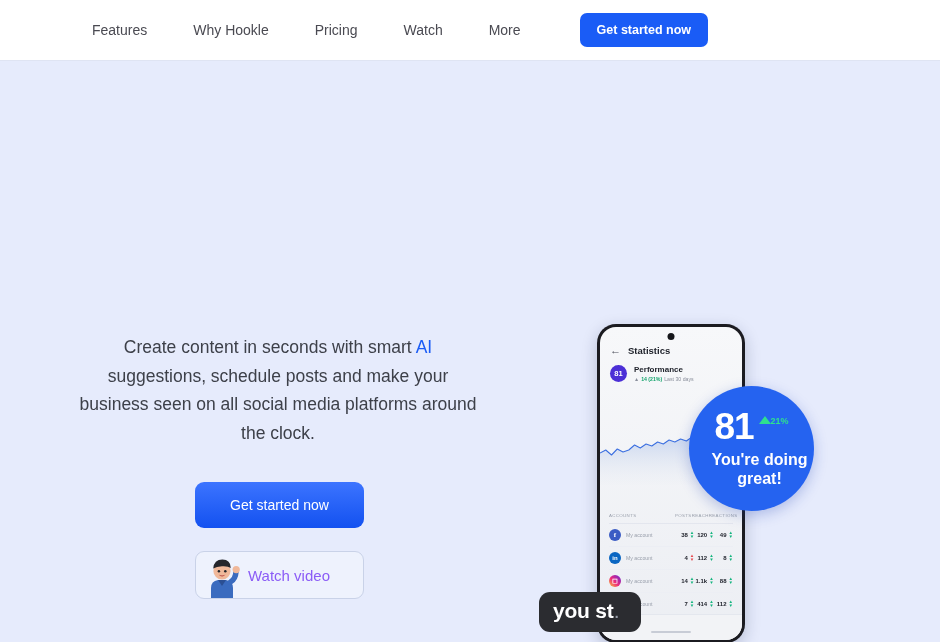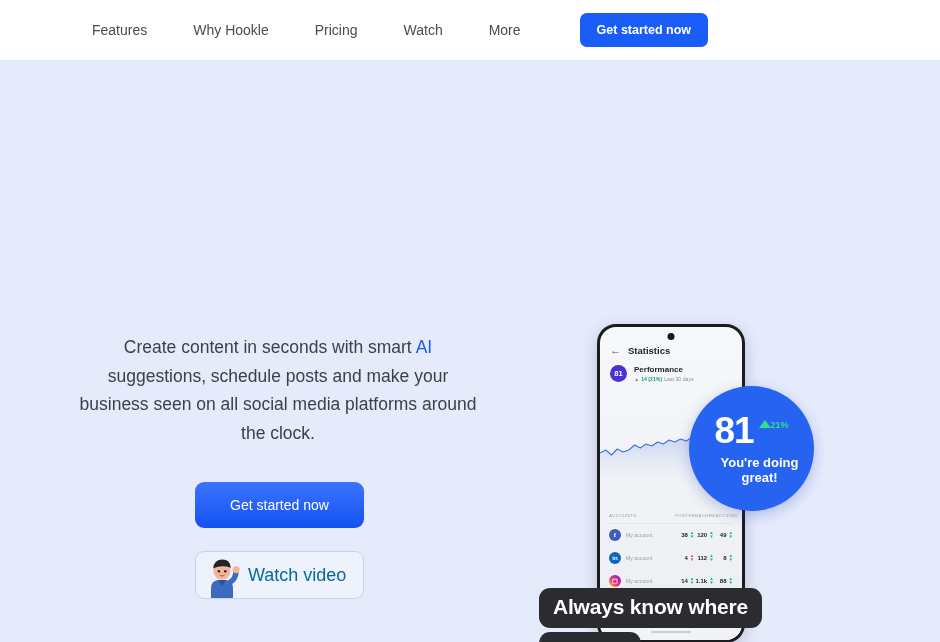--- a/index.html
+++ b/index.html
@@ -79,21 +79,21 @@
     font-family: "Liberation Sans", sans-serif;
   }
   .btn-secondary {
     position: absolute; top: 490px; left: 195px;
     width: 169px; height: 48px;
     background: #eef2fd; border: 1px solid #c9d2e8; border-radius: 9px;
     display: flex; align-items: center; cursor: pointer;
     font-family: "Liberation Sans", sans-serif; overflow: hidden;
   }
   .btn-secondary .wv-label {
-    font-size: 18px; color: #0369a1; margin-left: 6px;
+    font-size: 15px; color: #8b5cf6; margin-left: 6px;
   }
   .wv-avatar { width: 40px; height: 46px; margin-left: 6px; flex: 0 0 auto; }
 
   
   .phone-wrap { position: absolute; top: 263px; left: 597px; width: 152px; height: 319px; }
   .phone-body {
     position: absolute; top: 0; left: 0; width: 148px; height: 319px;
     background: #1b1b20; border-radius: 19px;
     box-shadow: 0 5px 16px rgba(20,30,70,0.22);
     padding: 3px;
@@ -171,21 +171,21 @@
     box-shadow: 0 4px 14px rgba(25,60,180,0.28);
   }
   .score-top { display: flex; align-items: flex-start; gap: 5px; }
   .score-num { font-size: 37px; font-weight: bold; line-height: 1; letter-spacing: -1px; }
   .score-delta { display: flex; flex-direction: row; align-items: center; margin-top: 6px; }
   .tri-up {
     width: 0; height: 0; border-left: 6px solid transparent;
     border-right: 6px solid transparent; border-bottom: 8px solid #2fe08f;
   }
   .score-pct { font-size: 9px; font-weight: bold; color: #2fe08f; margin-top: 2px; }
-  .score-msg { font-size: 13px; font-weight: bold; line-height: 1.18; margin-top: 6px; margin-left: 16px; }
+  .score-msg { font-size: 16px; font-weight: bold; line-height: 1.18; margin-top: 6px; margin-left: 16px; }
 
   
   .caption { position: absolute; top: 264px; left: -58px; width: 278px; }
   .cap-line {
     display: inline-block; background: #2b2c30; color: #ffffff;
     font-size: 21px; font-weight: bold; letter-spacing: -0.2px;
     padding: 7px 14px 9px 14px; border-radius: 11px;
   }
   .cap-line.l2 { margin-top: 4px; padding-right: 22px; }
   .cap-cursor { color: #9aa0ac; font-weight: normal; }
@@ -356,19 +356,18 @@
           <span class="score-num">81</span>
           <span class="score-delta">
             <span class="tri-up"></span>
             <span class="score-pct">21%</span>
           </span>
         </div>
         <div class="score-msg">You're doing great!</div>
       </div>
 
       <div class="caption">
-        <div><span class="cap-line">Always know where</span></div>
         <div><span class="cap-line l2"><span>you st</span><span class="cap-cursor">.</span></span></div>
       </div>
     </div>
 
   </div>
 </div>
 
 </body></html>

